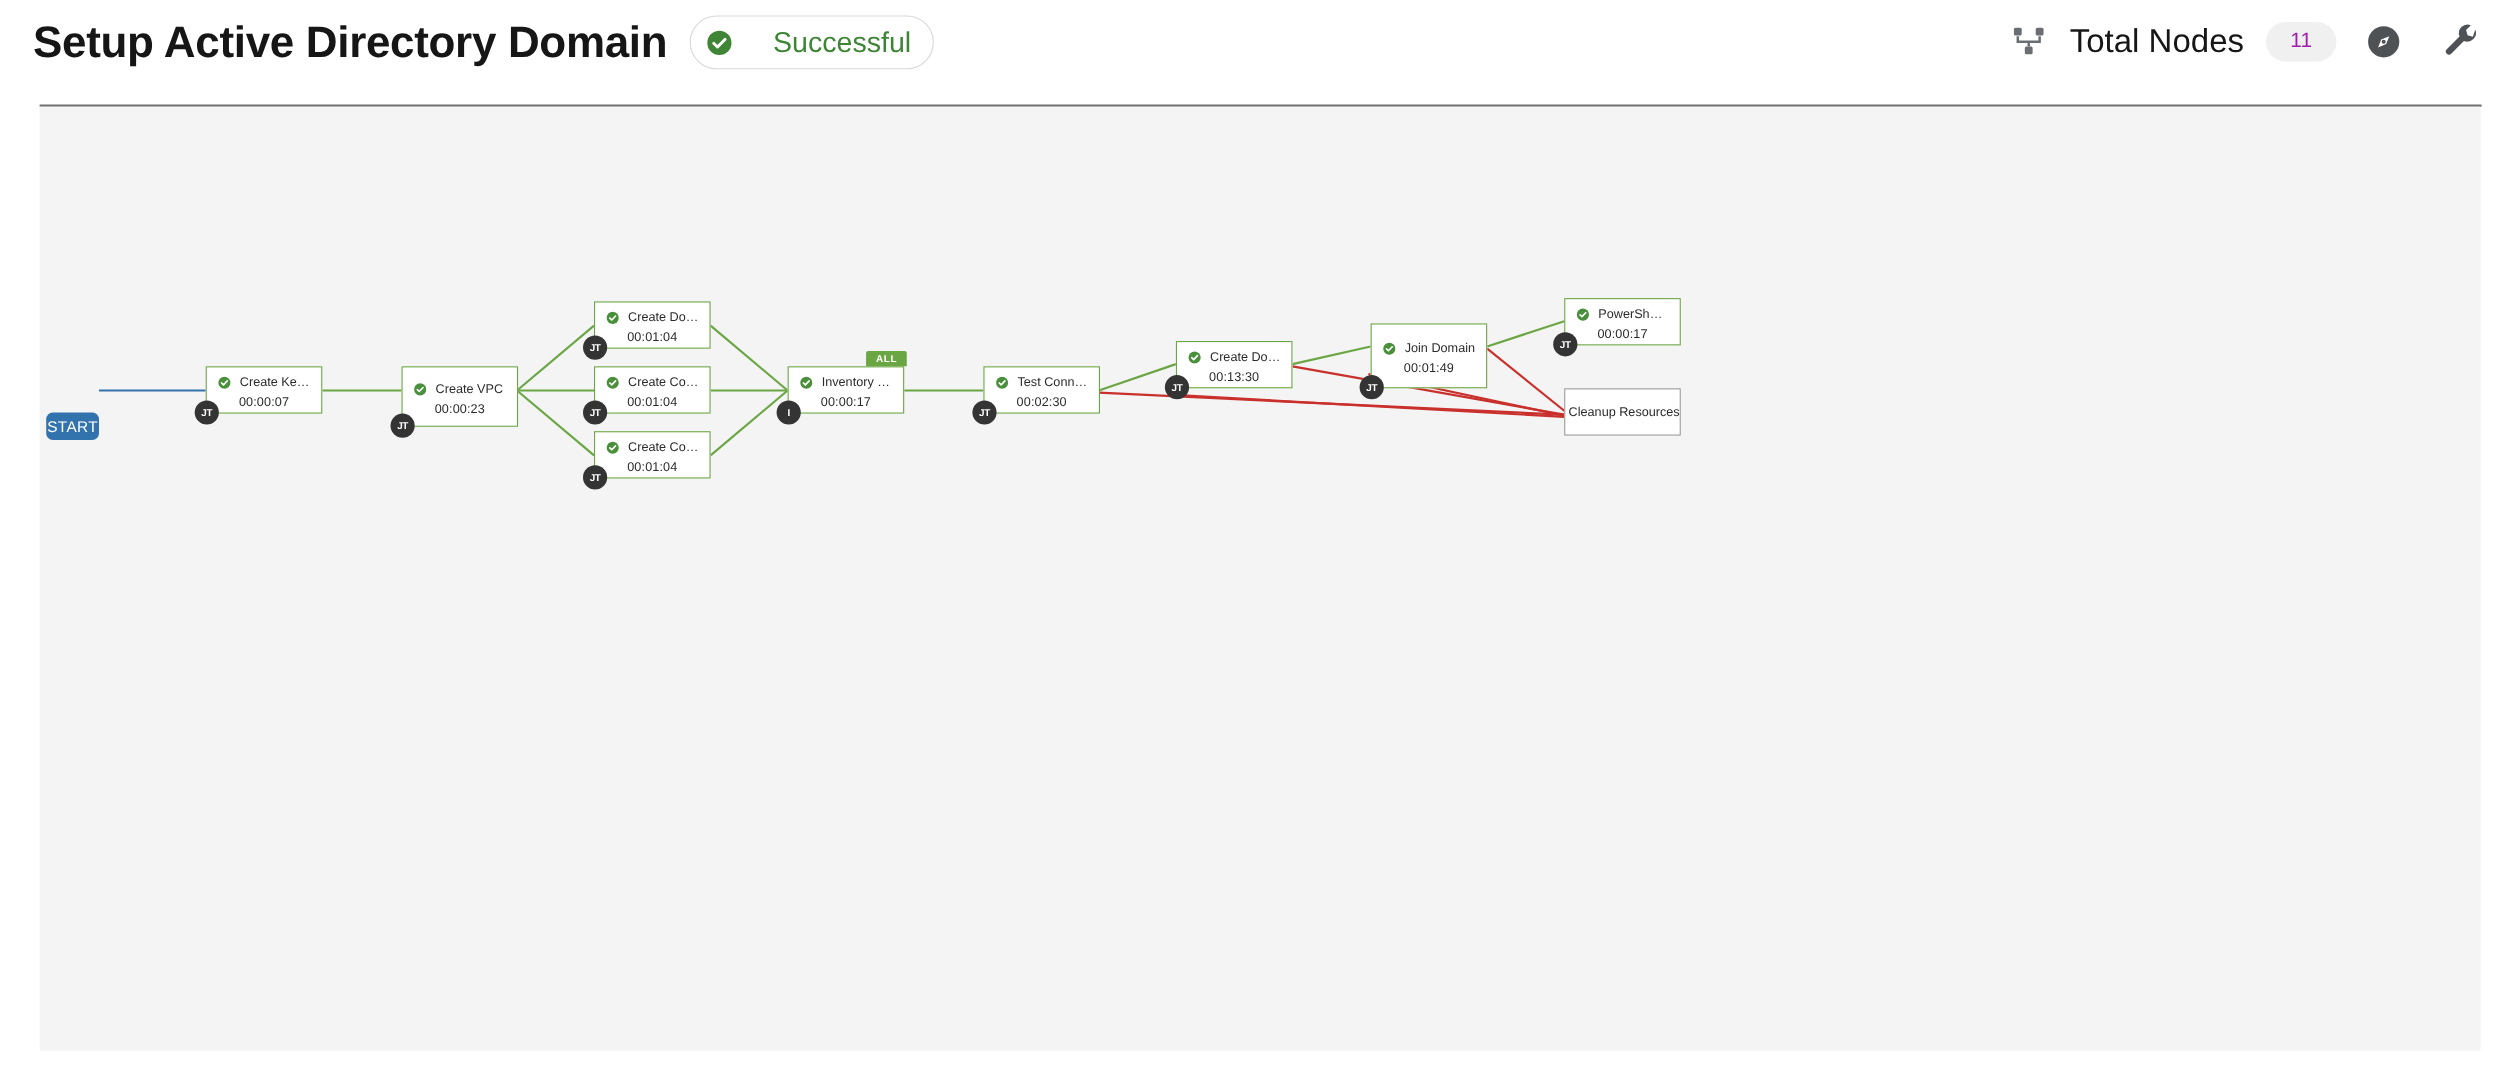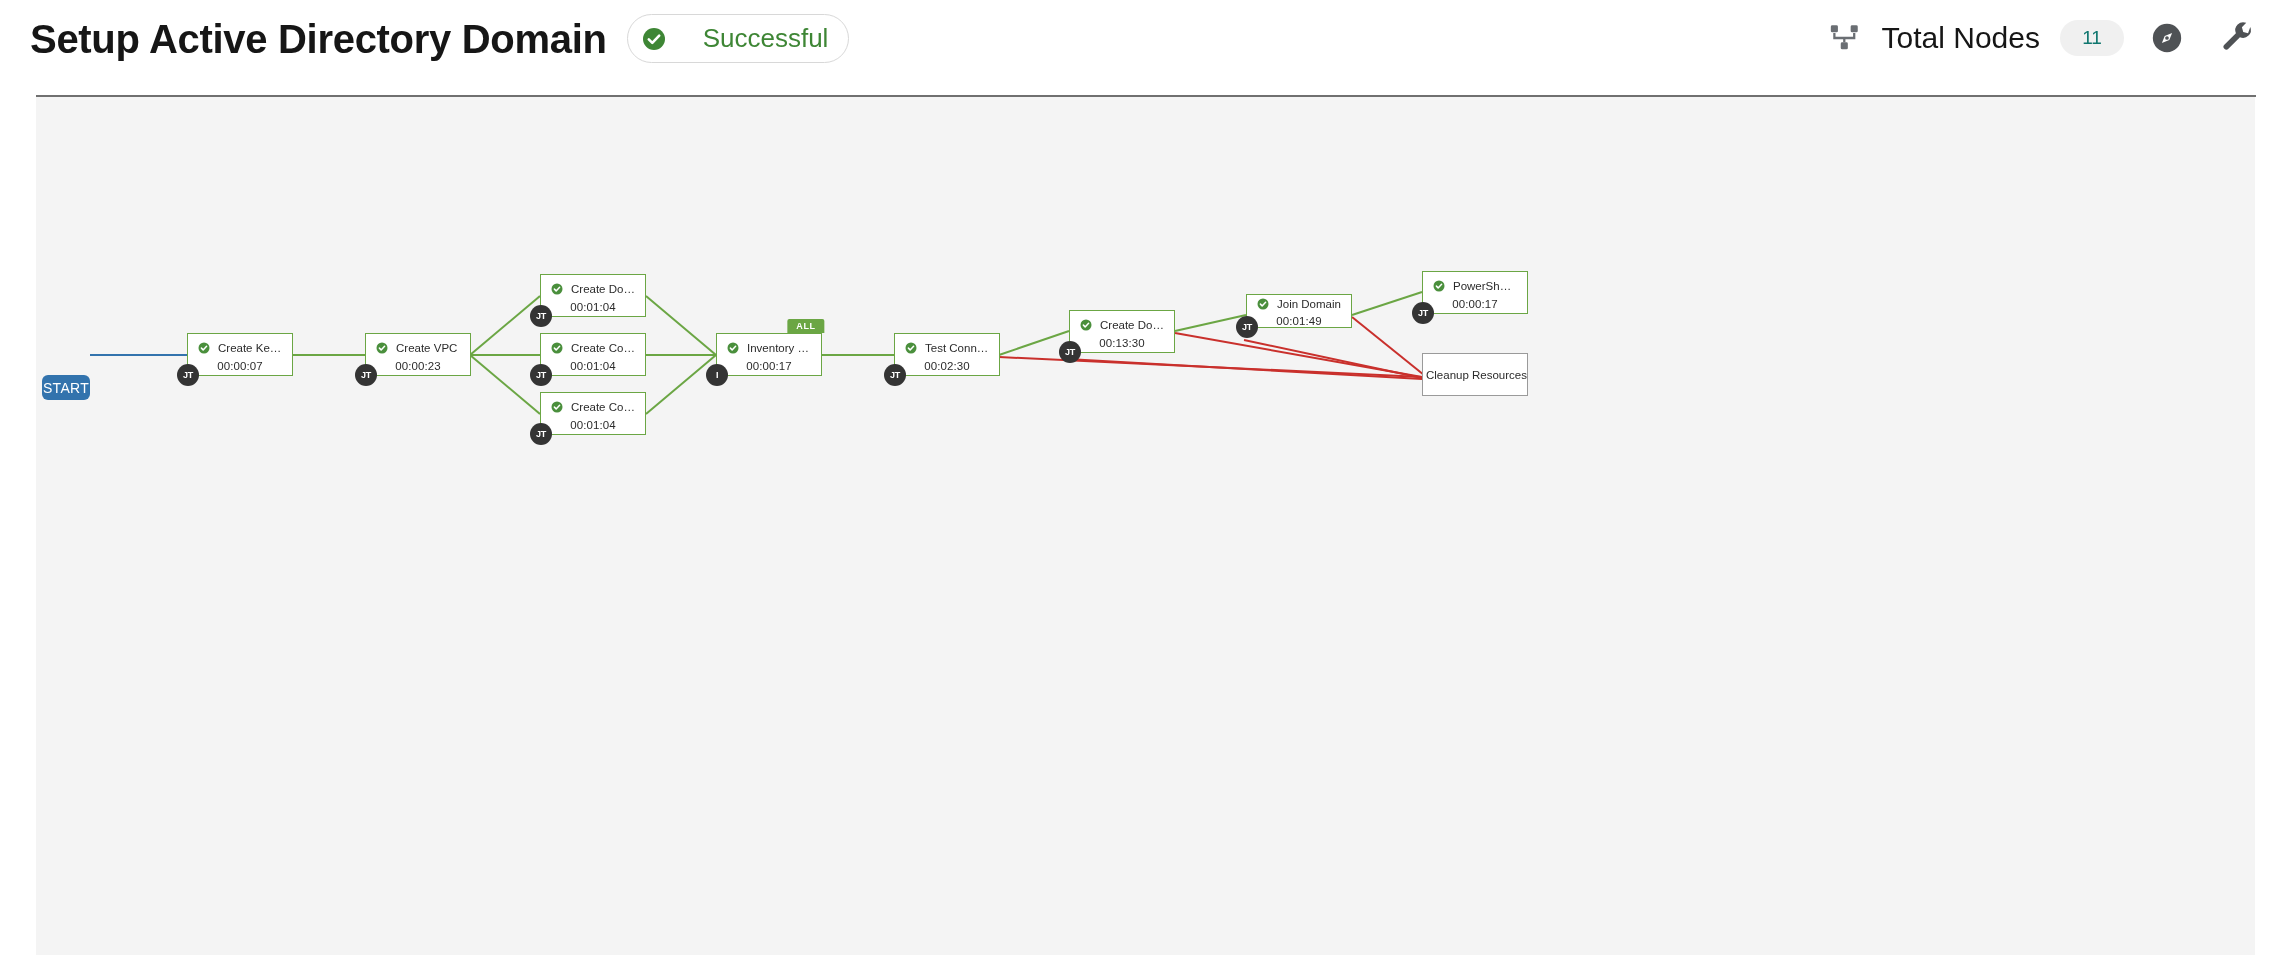--- a/index.html
+++ b/index.html
@@ -73,21 +73,21 @@
   #nodes-badge {
     margin-left: 20px;
     background: #f0f0f0;
     border-radius: 18px;
     min-width: 64px;
     height: 36px;
     display: flex;
     align-items: center;
     justify-content: center;
     font-size: 19px;
-    color: #0f766e;
+    color: #a21caf;
   }
   #compass-btn { margin-left: 22px; padding: 4px; }
   #wrench-btn  { margin-left: 28px; padding: 4px; }
 
   #header-rule {
     position: absolute;
     left: 36px; top: 95px;
     width: 2220px; height: 2px;
     background: #707070;
   }
@@ -316,21 +316,21 @@
       <svg class="node-check" viewBox="0 0 24 24">
         <circle cx="12" cy="12" r="11" fill="#4a8f3c"></circle>
         <path d="M6.8 12.3 L10.3 15.8 L17.2 8.6" fill="none" stroke="#ffffff" stroke-width="3" stroke-linecap="round" stroke-linejoin="round"></path>
       </svg>
       <span class="node-title">Create Keypair</span>
     </div>
     <div class="node-elapsed">00:00:07</div>
     <div class="node-badge">JT</div>
   </div>
 
-  <div class="node" style="left:329px; top:236px; width:106px; height:43px;">
+  <div class="node" style="left:329px; top:236px; width:106px; height:55px;">
     <div class="node-head">
       <svg class="node-check" viewBox="0 0 24 24">
         <circle cx="12" cy="12" r="11" fill="#4a8f3c"></circle>
         <path d="M6.8 12.3 L10.3 15.8 L17.2 8.6" fill="none" stroke="#ffffff" stroke-width="3" stroke-linecap="round" stroke-linejoin="round"></path>
       </svg>
       <span class="node-title">Create VPC</span>
     </div>
     <div class="node-elapsed">00:00:23</div>
     <div class="node-badge">JT</div>
   </div>
@@ -401,21 +401,21 @@
       <svg class="node-check" viewBox="0 0 24 24">
         <circle cx="12" cy="12" r="11" fill="#4a8f3c"></circle>
         <path d="M6.8 12.3 L10.3 15.8 L17.2 8.6" fill="none" stroke="#ffffff" stroke-width="3" stroke-linecap="round" stroke-linejoin="round"></path>
       </svg>
       <span class="node-title">Create Domain</span>
     </div>
     <div class="node-elapsed">00:13:30</div>
     <div class="node-badge">JT</div>
   </div>
 
-  <div class="node" style="left:1210px; top:197px; width:106px; height:34px;">
+  <div class="node" style="left:1210px; top:197px; width:106px; height:59px;">
     <div class="node-head">
       <svg class="node-check" viewBox="0 0 24 24">
         <circle cx="12" cy="12" r="11" fill="#4a8f3c"></circle>
         <path d="M6.8 12.3 L10.3 15.8 L17.2 8.6" fill="none" stroke="#ffffff" stroke-width="3" stroke-linecap="round" stroke-linejoin="round"></path>
       </svg>
       <span class="node-title">Join Domain</span>
     </div>
     <div class="node-elapsed">00:01:49</div>
     <div class="node-badge">JT</div>
   </div>

